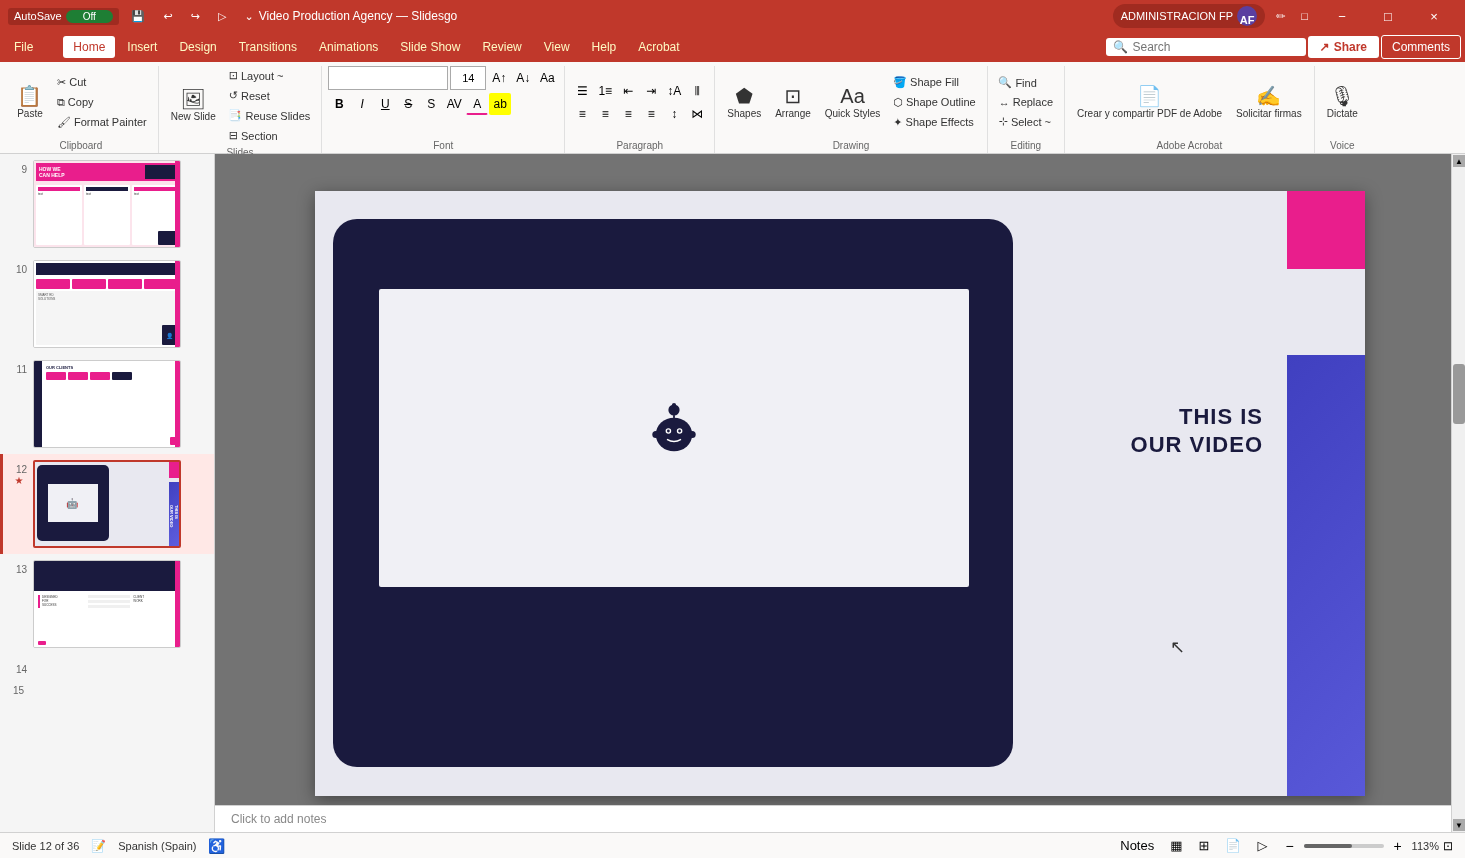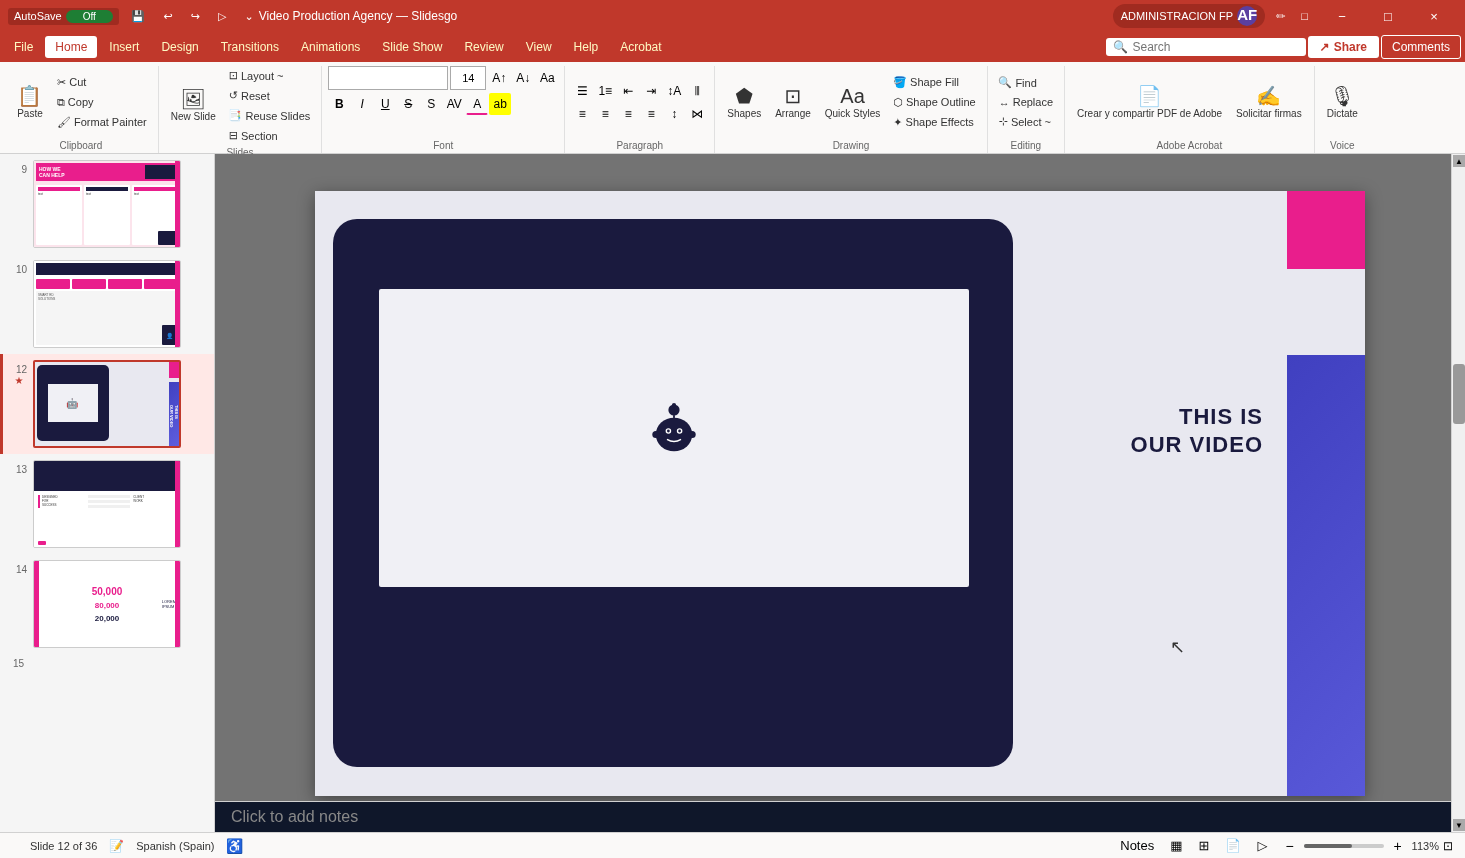--- a/index.html
+++ b/index.html
@@ -20,33 +20,33 @@
     .title-bar-right { display: flex; align-items: center; gap: 6px; }
     .tb-btn { background: none; border: none; color: white; cursor: pointer; font-size: 11px; padding: 2px 5px; }
     .autosave-toggle {
       display: flex; align-items: center; gap: 4px;
       background: #a02b20; border-radius: 3px; padding: 2px 6px; font-size: 11px; color: white;
     }
     .autosave-on { background: #1e7e34; border-radius: 10px; padding: 1px 17px; font-size: 10px; }
     .title-bar-win-btns { display: flex; gap: 0; }
     .win-btn { width: 46px; height: 32px; background: none; border: none; color: white; cursor: pointer; font-size: 13px; display: flex; align-items: center; justify-content: center; }
     .user-pill { background: #a02b20; border-radius: 12px; padding: 2px 8px; font-size: 11px; color: white; display: flex; align-items: center; gap: 4px; }
-    .user-avatar { width: 20px; height: 20px; background: #5b3fa0; border-radius: 50%; display: flex; align-items: flex-start; justify-content: center; font-size: 15px; font-weight: bold; color: white; }
+    .user-avatar { width: 20px; height: 20px; background: #5b3fa0; border-radius: 50%; display: flex; align-items: flex-end; justify-content: center; font-size: 11px; font-weight: bold; color: white; }
 
     
     .menu-bar {
       height: 30px;
       background: #c0382b;
       display: flex;
       align-items: center;
       padding: 0 4px;
       gap: 2px;
     }
     .menu-item { color: #fef9c3; padding: 4px 10px; border-radius: 3px; cursor: pointer; font-size: 12px; }
-    .menu-item.active { background: white; color: #c0382b; }
+    .menu-item.active { background: white; color: #c0382b; margin-left: 18px; }
     .menu-search { margin-left: auto; display: flex; align-items: center; background: white; border-radius: 3px; padding: 2px 8px; gap: 4px; width: 200px; }
     .menu-search input { border: none; outline: none; font-size: 12px; width: 140px; }
     .share-btn { background: white; color: #c0382b; border: none; padding: 4px 12px; border-radius: 3px; cursor: pointer; font-size: 12px; font-weight: 600; display: flex; align-items: center; gap: 4px; }
     .comments-btn { background: none; border: 1px solid white; color: white; padding: 4px 10px; border-radius: 3px; cursor: pointer; font-size: 12px; }
 
     
     .ribbon {
       height: 92px;
       background: #faf9f8;
       border-bottom: 1px solid #d1d1d1;
@@ -219,21 +219,21 @@
       height: 26px;
       background: #faf9f8;
       border-top: 1px solid #d1d1d1;
       display: flex;
       align-items: center;
       padding: 0 12px;
       gap: 12px;
       font-size: 11px;
       color: #333;
     }
-    .status-left { display: flex; align-items: center; gap: 12px; flex: 1; margin-left: 18px; }
+    .status-left { display: flex; align-items: center; gap: 12px; flex: 1; }
     .status-right { display: flex; align-items: center; gap: 8px; }
     .view-btn { padding: 2px 4px; cursor: pointer; border: none; background: none; font-size: 13px; }
     .zoom-controls { display: flex; align-items: center; gap: 4px; font-size: 11px; }
     .zoom-btn { width: 20px; height: 20px; border: none; background: none; cursor: pointer; font-size: 14px; display: flex; align-items: center; justify-content: center; }
     .zoom-slider { width: 80px; height: 4px; background: #ccc; border-radius: 2px; position: relative; cursor: pointer; }
     .zoom-slider-fill { width: 60%; height: 100%; background: #666; border-radius: 2px; }
 
     
     .slide-panel::-webkit-scrollbar { width: 6px; }
     .slide-panel::-webkit-scrollbar-track { background: #f0f0f0; }
@@ -493,20 +493,39 @@
             <div style="flex:1;background:#f5f5f5;border-radius:1px;padding:2px;">
               <div style="font-size:3px;color:#555;">SMART RD<br>SOLUTIONS</div>
             </div>
           </div>
           <div style="position:absolute;bottom:2px;right:2px;width:16px;height:20px;background:#1a1a3e;border-radius:1px;display:flex;align-items:center;justify-content:center;font-size:6px;color:white;">👤</div>
         </div>
         <div class="thumb-border-indicator" style="background:#e91e8c;"></div>
       </div>
     </div>
 
+    <div class="slide-thumb">
+      <span class="slide-num">11</span>
+      <div class="thumb-img">
+        <div style="position:absolute;top:0;left:0;right:0;bottom:0;background:white;">
+          <div style="position:absolute;left:0;top:0;width:8px;height:100%;background:#1a1a3e;"></div>
+          <div style="position:absolute;left:12px;top:4px;right:4px;">
+            <div style="font-size:4px;color:#1a1a3e;font-weight:bold;margin-bottom:2px;">OUR CLIENTS</div>
+            <div style="display:flex;gap:2px;flex-wrap:wrap;">
+              <div style="width:20px;height:8px;background:#e91e8c;border-radius:1px;"></div>
+              <div style="width:20px;height:8px;background:#e91e8c;border-radius:1px;"></div>
+              <div style="width:20px;height:8px;background:#e91e8c;border-radius:1px;"></div>
+              <div style="width:20px;height:8px;background:#1a1a3e;border-radius:1px;"></div>
+            </div>
+          </div>
+          <div style="position:absolute;bottom:2px;right:2px;width:8px;height:8px;background:#e91e8c;border-radius:1px;"></div>
+        </div>
+        <div class="thumb-border-indicator" style="background:#e91e8c;"></div>
+      </div>
+    </div>
 
     <div class="slide-thumb active">
       <div style="display:flex;flex-direction:column;align-items:center;">
         <span class="slide-num">12</span>
         <span class="star-badge">★</span>
       </div>
       <div class="thumb-img" style="border:2px solid #c0382b;">
         <div style="position:absolute;top:0;left:0;right:0;bottom:0;background:#e8e8f0;">
           <div style="position:absolute;top:3px;left:2px;width:72px;height:76px;background:#1a1a3e;border-radius:5px;display:flex;align-items:center;justify-content:center;">
             <div style="width:50px;height:38px;background:#f0f0f5;display:flex;align-items:center;justify-content:center;font-size:10px;color:#1a1a3e;">🤖</div>
@@ -534,32 +553,20 @@
             <div style="flex:1;font-size:3px;color:#333;">CLIENT<br>WORK</div>
           </div>
           <div style="position:absolute;bottom:2px;left:4px;width:8px;height:4px;background:#e91e8c;border-radius:1px;"></div>
         </div>
         <div class="thumb-border-indicator" style="background:#e91e8c;"></div>
       </div>
     </div>
 
     <div class="slide-thumb">
       <span class="slide-num">14</span>
-      <div class="thumb-img">
-        <div style="position:absolute;top:0;left:0;right:0;bottom:0;background:white;">
-          <div style="position:absolute;top:0;left:0;width:100%;height:100%;display:flex;flex-direction:column;align-items:center;justify-content:center;gap:4px;">
-            <div style="font-size:10px;color:#e91e8c;font-weight:bold;">50,000</div>
-            <div style="font-size:8px;color:#e91e8c;font-weight:bold;">80,000</div>
-            <div style="font-size:8px;color:#1a1a3e;font-weight:bold;">20,000</div>
-          </div>
-          <div style="position:absolute;right:4px;top:50%;transform:translateY(-50%);font-size:4px;color:#1a1a3e;">LOREM<br>IPSUM</div>
-          <div style="position:absolute;top:0;left:0;width:5px;height:100%;background:#e91e8c;"></div>
-        </div>
-        <div class="thumb-border-indicator" style="background:#e91e8c;"></div>
-      </div>
     </div>
 
     <div style="padding: 4px 8px; display:flex; align-items:flex-end; gap:6px;">
       <span style="font-size:10px;color:#666;min-width:16px;text-align:right;">15</span>
     </div>
 
   </div>
 
   <div class="canvas-area">
 
@@ -609,21 +616,21 @@
     </div>
 
     <div style="position:absolute;right:0;top:0;bottom:0;width:14px;background:#f0f0f0;border-left:1px solid #d1d1d1;display:flex;flex-direction:column;">
       <div style="width:12px;height:12px;background:#aaa;margin:1px;display:flex;align-items:center;justify-content:center;font-size:8px;cursor:pointer;">▲</div>
       <div style="flex:1;position:relative;">
         <div style="width:12px;height:60px;background:#999;margin:1px;border-radius:3px;position:absolute;top:30%;"></div>
       </div>
       <div style="width:12px;height:12px;background:#aaa;margin:1px;display:flex;align-items:center;justify-content:center;font-size:8px;cursor:pointer;">▼</div>
     </div>
 
-    <div style="position:absolute;bottom:0;left:0;right:14px;background:#0f172a;border-top:1px solid #d1d1d1;padding:6px 16px;font-size:16px;color:#888;cursor:text;">
+    <div style="position:absolute;bottom:0;left:0;right:14px;background:#ffffff;border-top:1px solid #d1d1d1;padding:6px 16px;font-size:12px;color:#888;cursor:text;">
       Click to add notes
     </div>
 
   </div>
 
 </div>
 
 <div class="notes-bar">
   <div class="status-left">
     <span>Slide 12 of 36</span>

